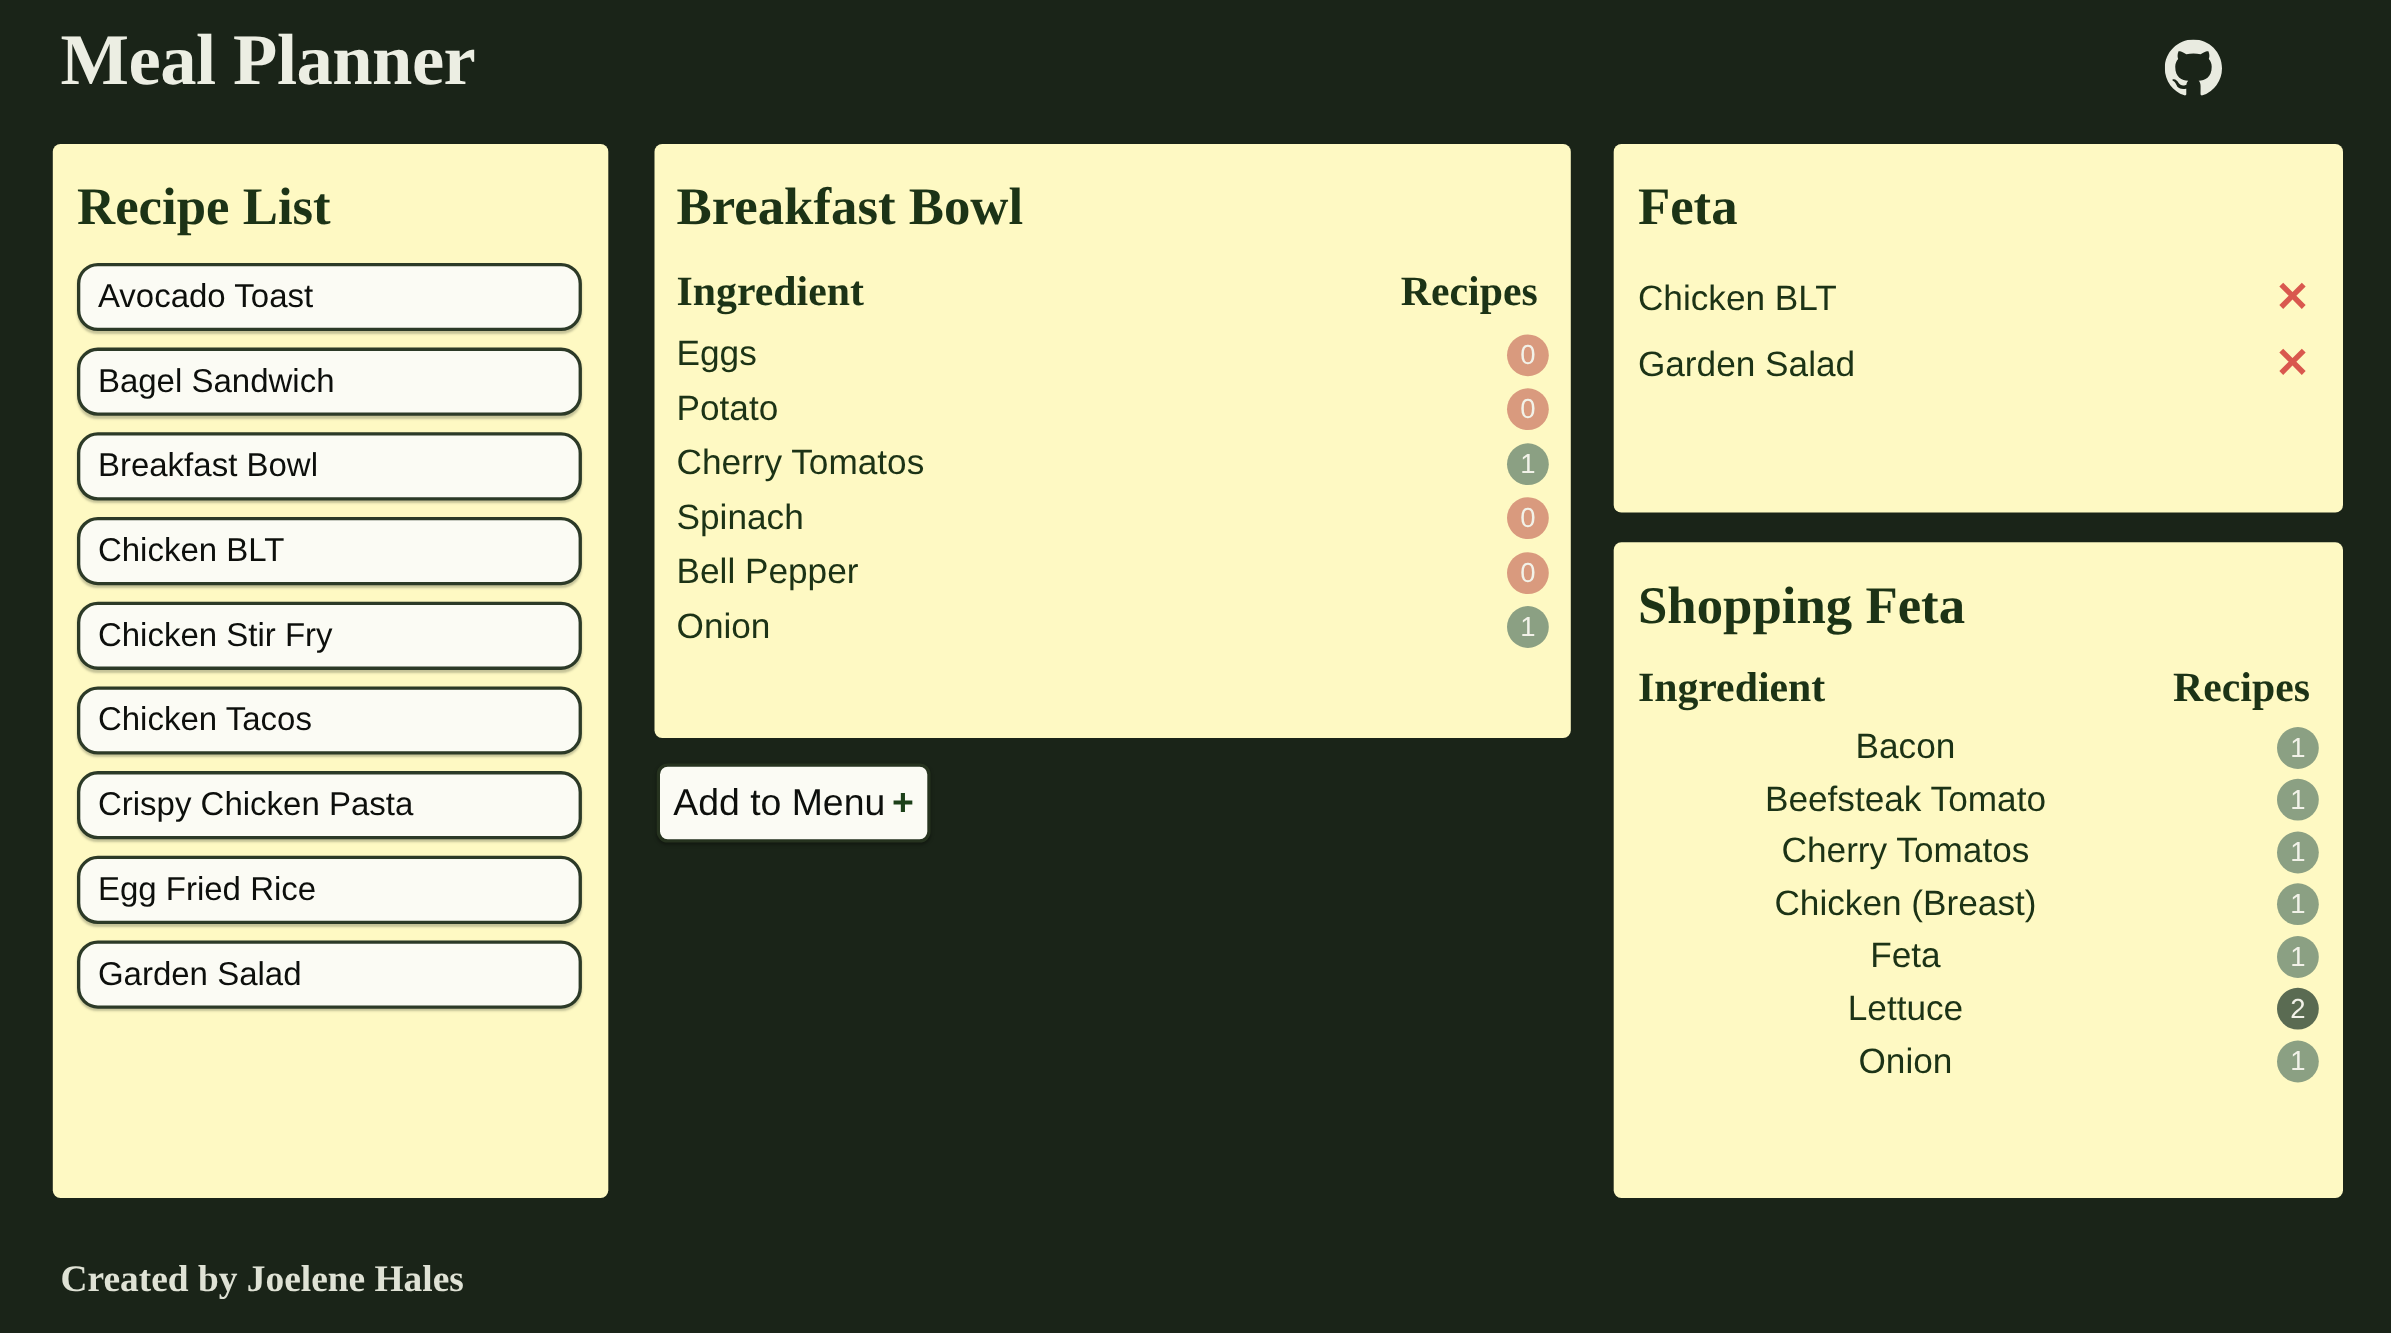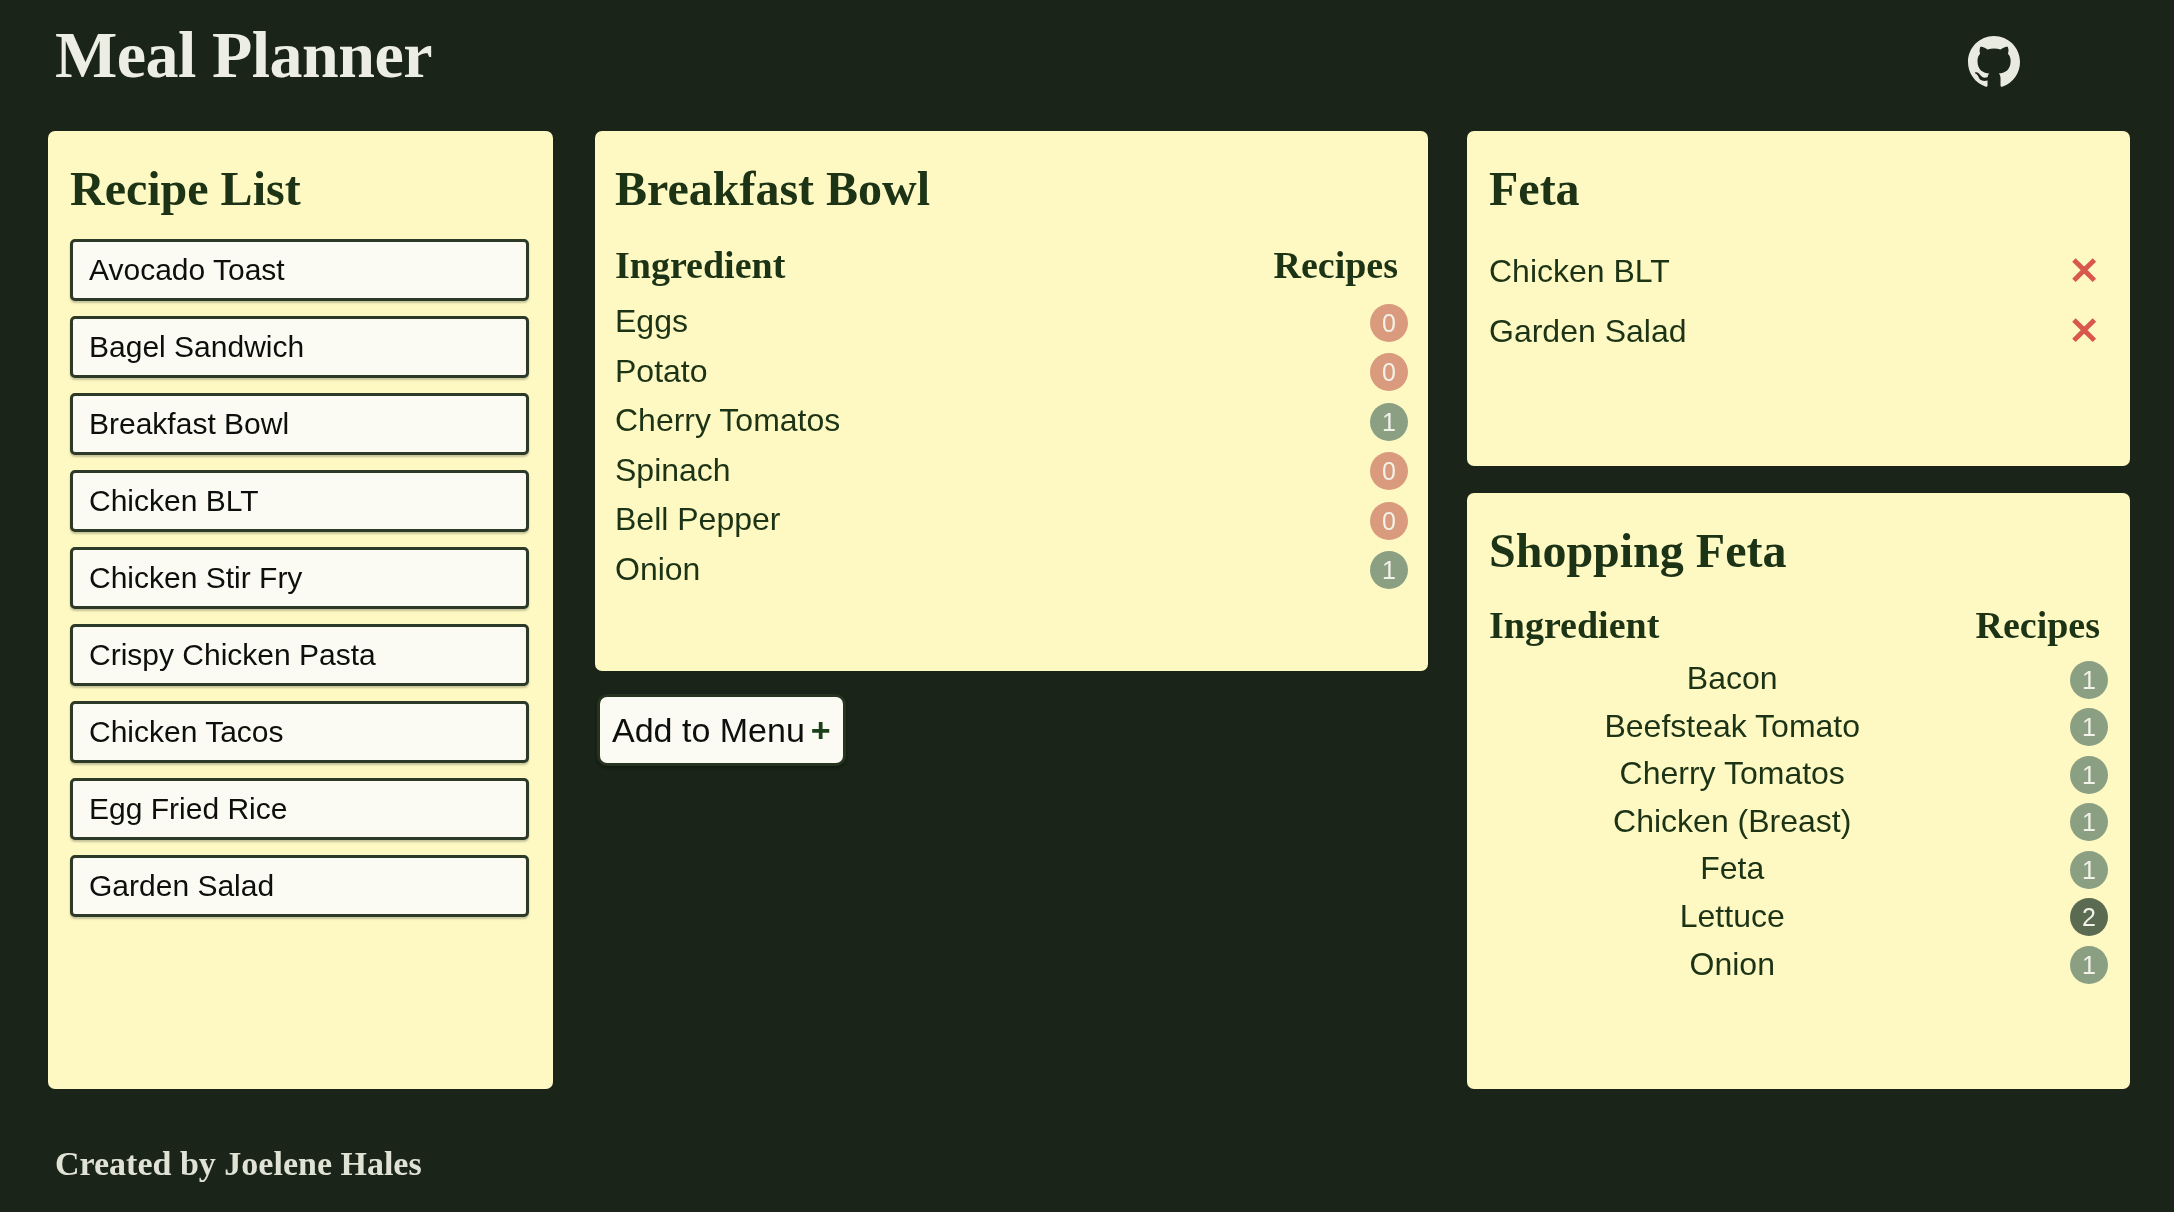--- a/index.html
+++ b/index.html
@@ -75,21 +75,21 @@
     margin: 26px 0 0 0;
     padding: 0 24px 0 22px;
   }
   .recipe-item {
     display: block;
     width: 459px;
     height: 62px;
     margin-bottom: 15px;
     background: #fbfbf4;
     border: 3px solid #2c3a27;
-    border-radius: 5px;
+    border-radius: 19px;
     box-shadow: 0 2px 2px rgba(26,36,24,0.25);
     font-family: "Liberation Sans", sans-serif;
     font-size: 30px;
     color: #0d0f0c;
     text-align: left;
     padding: 0 0 0 16px;
     line-height: 56px;
     cursor: pointer;
     white-space: nowrap;
     overflow: hidden;
@@ -273,24 +273,24 @@
       <li>
         <button class="recipe-item">Breakfast Bowl</button>
       </li>
       <li>
         <button class="recipe-item">Chicken BLT</button>
       </li>
       <li>
         <button class="recipe-item">Chicken Stir Fry</button>
       </li>
       <li>
+        <button class="recipe-item">Chicken Tacos</button>
+      </li>
+      <li>
         <button class="recipe-item">Crispy Chicken Pasta</button>
-      </li>
-      <li>
-        <button class="recipe-item">Chicken Tacos</button>
       </li>
       <li>
         <button class="recipe-item">Egg Fried Rice</button>
       </li>
       <li>
         <button class="recipe-item">Garden Salad</button>
       </li>
     </ul>
 </div>
 

